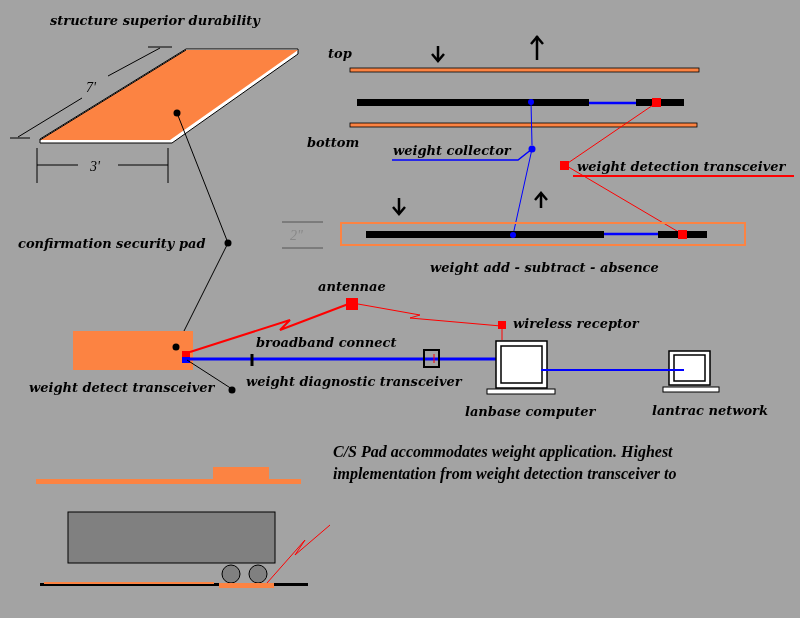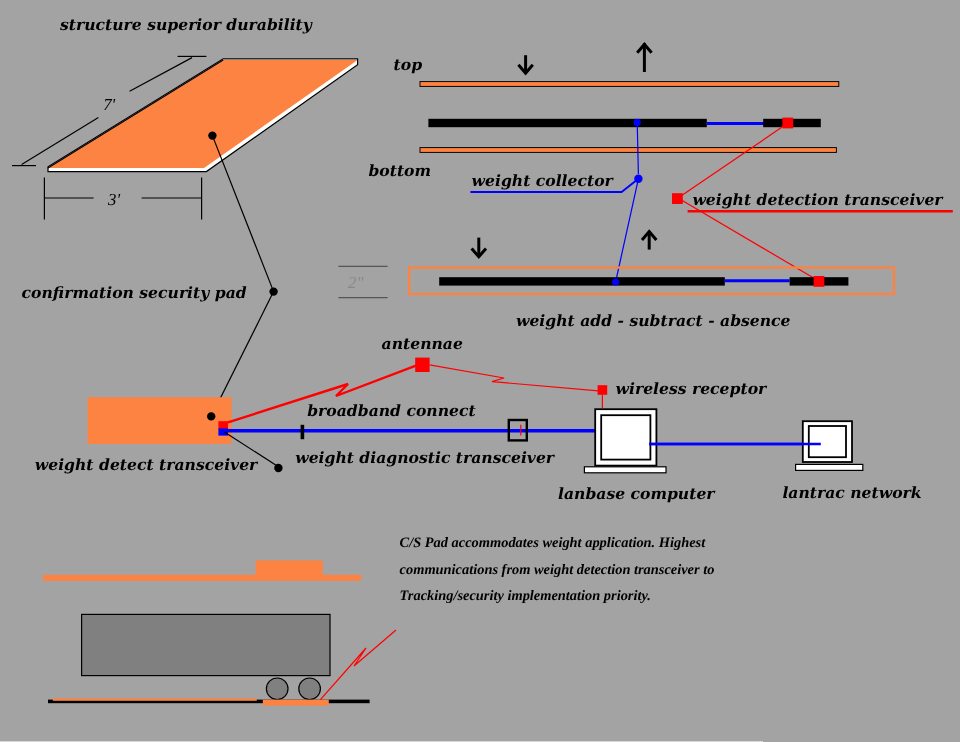--- a/index.html
+++ b/index.html
@@ -1,21 +1,21 @@
 <!DOCTYPE html>
 <html><head>
 <meta charset="utf-8">
 <style>
   html, body { margin: 0; padding: 0; background: #fdfdfd; }
   #stage { position: relative; width: 800px; height: 618px; overflow: hidden; background: #a3a3a3; }
   svg { position: absolute; left: 0; top: 0; }
   .lbl { font-family: "DejaVu Serif", "Liberation Serif", serif; font-style: italic; font-weight: bold; font-size: 13px; fill: #000; }
   .dim { font-family: "Liberation Serif", serif; font-style: italic; font-size: 14px; fill: #000; }
   .dimgray { font-family: "Liberation Serif", serif; font-style: italic; font-size: 14px; fill: #888; }
-  #desc { position: absolute; left: 333px; top: 441px; width: 440px; font-family: "Liberation Serif", serif; font-style: italic; font-size: 12px; line-height: 22px; color: #000; font-weight: bold; }
+  #desc { position: absolute; left: 333px; top: 441px; width: 440px; font-family: "Liberation Serif", serif; font-style: italic; font-size: 16px; line-height: 22px; color: #000; font-weight: bold; }
   #desc div { white-space: nowrap; }
 </style>
 </head>
 <body>
 
 <div id="stage">
 <svg width="800" height="618" viewBox="0 0 800 618" xmlns="http://www.w3.org/2000/svg">
 
   <text class="lbl" x="50" y="25">structure superior durability</text>
 
@@ -146,16 +146,15 @@
     <circle cx="258" cy="574" r="9" fill="#808080" stroke="#000" stroke-width="1"></circle>
     <rect x="40" y="583" width="268" height="3" fill="#000"></rect>
     <rect x="44" y="582" width="170" height="2" fill="#fc8342"></rect>
     <rect x="219" y="583" width="55" height="5" fill="#fc8342"></rect>
   </g>
   <polyline points="267,583 305,540 295,555 330,525" fill="none" stroke="#ff0000" stroke-width="1"></polyline>
 </svg>
 
 <div id="desc">
   <div>C/S Pad accommodates weight application. Highest</div>
-  <div>communications from weight detection transceiver to</div>
-  <div>Tracking/security implementation priority.</div>
+  <div>implementation from weight detection transceiver to</div>
 </div>
 </div>
 
 </body></html>

